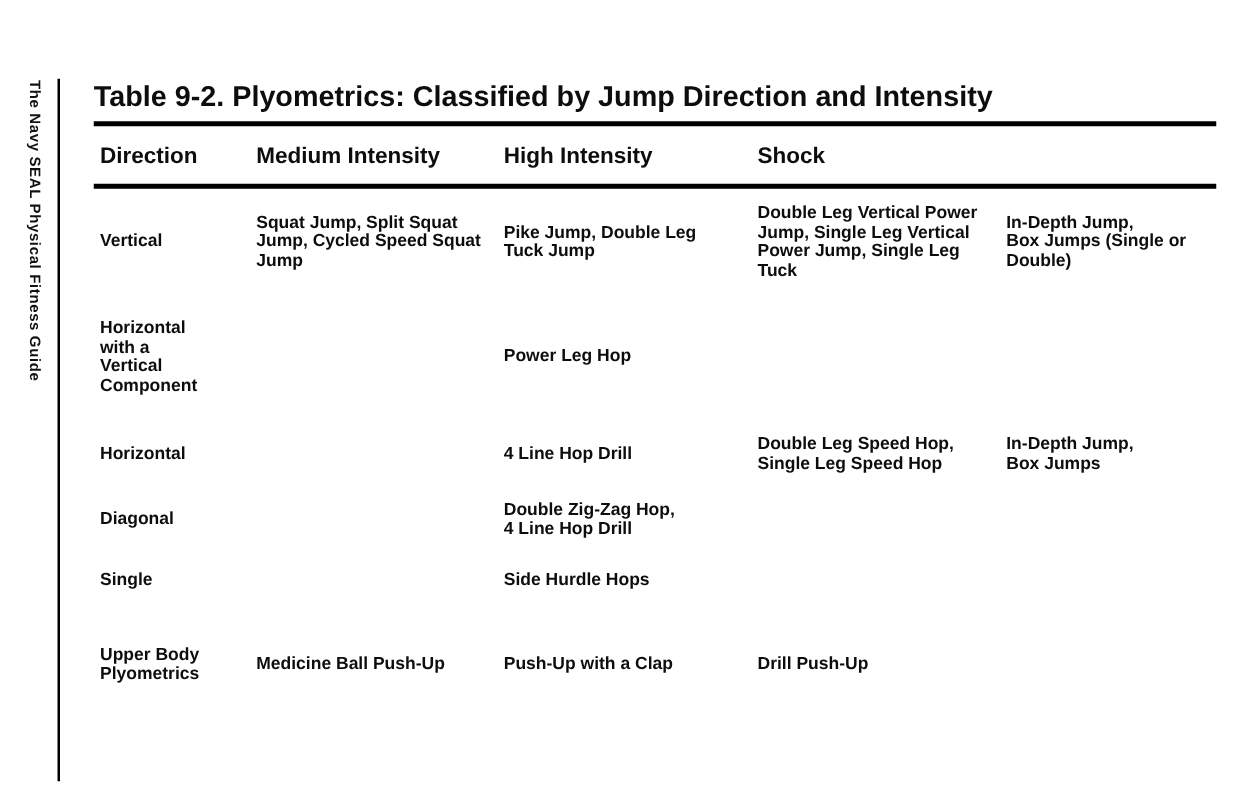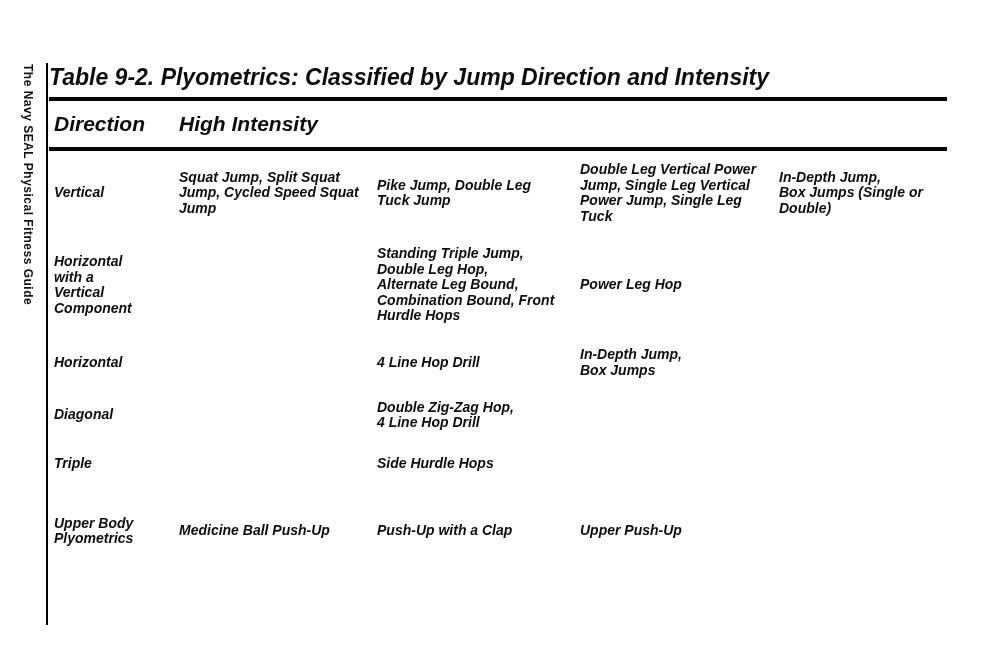--- a/index.html
+++ b/index.html
@@ -24,23 +24,22 @@
     writing-mode: vertical-rl;
     font-size: 12px;
     font-weight: bold;
     letter-spacing: 0.5px;
     white-space: nowrap;
     color: #111;
   }
   
   .content {
     position: absolute;
-    left: 49px; top: 62px;
+    left: 75px; top: 62px;
     width: 898px;
-    font-style: italic;
   }
   .title {
     font-size: 23px;
     font-weight: bold;
     line-height: 30px;
     margin: 0 0 5px 0;
     letter-spacing: 0px;
     white-space: nowrap;
   }
   .rule {
@@ -49,21 +48,21 @@
   }
   .grid-row {
     display: grid;
     grid-template-columns: 130px 198px 203px 199px 168px;
     align-items: center;
   }
   .header-row {
     min-height: 46px;
   }
   .header-row > div {
-    font-size: 21px;
+    font-size: 18px;
     font-weight: bold;
     white-space: nowrap;
   }
   .body-row > div {
     font-size: 14px;
     font-weight: bold;
     line-height: 15.5px;
     white-space: pre-line;
   }
   .grid-row > div:first-child { padding-left: 5px; }
@@ -75,21 +74,23 @@
 <div class="sidebar-text">The Navy SEAL Physical Fitness Guide</div>
 
 <div class="content">
 
   <div class="title">Table 9-2. Plyometrics: Classified by Jump Direction and Intensity</div>
 
   <div class="rule"></div>
 
   <div class="grid-row header-row">
     <div>Direction</div>
+    <div>Medium Intensity</div>
     <div>High Intensity</div>
+    <div>Shock</div>
   </div>
 
   <div class="rule"></div>
 
   <div class="grid-row body-row" style="min-height:84px">
     <div>Vertical</div>
     <div>Squat Jump, Split Squat
 Jump, Cycled Speed Squat
 Jump</div>
     <div>Pike Jump, Double Leg
@@ -102,55 +103,52 @@
 Box Jumps (Single or
 Double)</div>
   </div>
 
   <div class="grid-row body-row" style="min-height:100px">
     <div>Horizontal
 with a
 Vertical
 Component</div>
     <div></div>
-    <div>Standing Triple Jump,
-Double Leg Hop,
-Alternate Leg Bound,
-Combination Bound, Front
-Hurdle Hops</div>
     <div>Power Leg Hop</div>
     <div></div>
   </div>
 
   <div class="grid-row body-row" style="min-height:55px">
     <div>Horizontal</div>
     <div></div>
     <div>4 Line Hop Drill</div>
+    <div>Double Leg Speed Hop,
+Single Leg Speed Hop</div>
     <div>In-Depth Jump,
 Box Jumps</div>
   </div>
 
   <div class="grid-row body-row" style="min-height:50px">
     <div>Diagonal</div>
     <div></div>
     <div>Double Zig-Zag Hop,
 4 Line Hop Drill</div>
     <div></div>
     <div></div>
   </div>
 
   <div class="grid-row body-row" style="min-height:47px">
-    <div>Triple</div>
+    <div>Single</div>
     <div></div>
     <div>Side Hurdle Hops</div>
     <div></div>
     <div></div>
   </div>
 
   <div class="grid-row body-row" style="min-height:88px">
     <div>Upper Body
 Plyometrics</div>
     <div>Medicine Ball Push-Up</div>
     <div>Push-Up with a Clap</div>
-    <div>Upper Push-Up</div>
+    <div>Drill Push-Up</div>
   </div>
 
 </div>
 
 </body></html>

